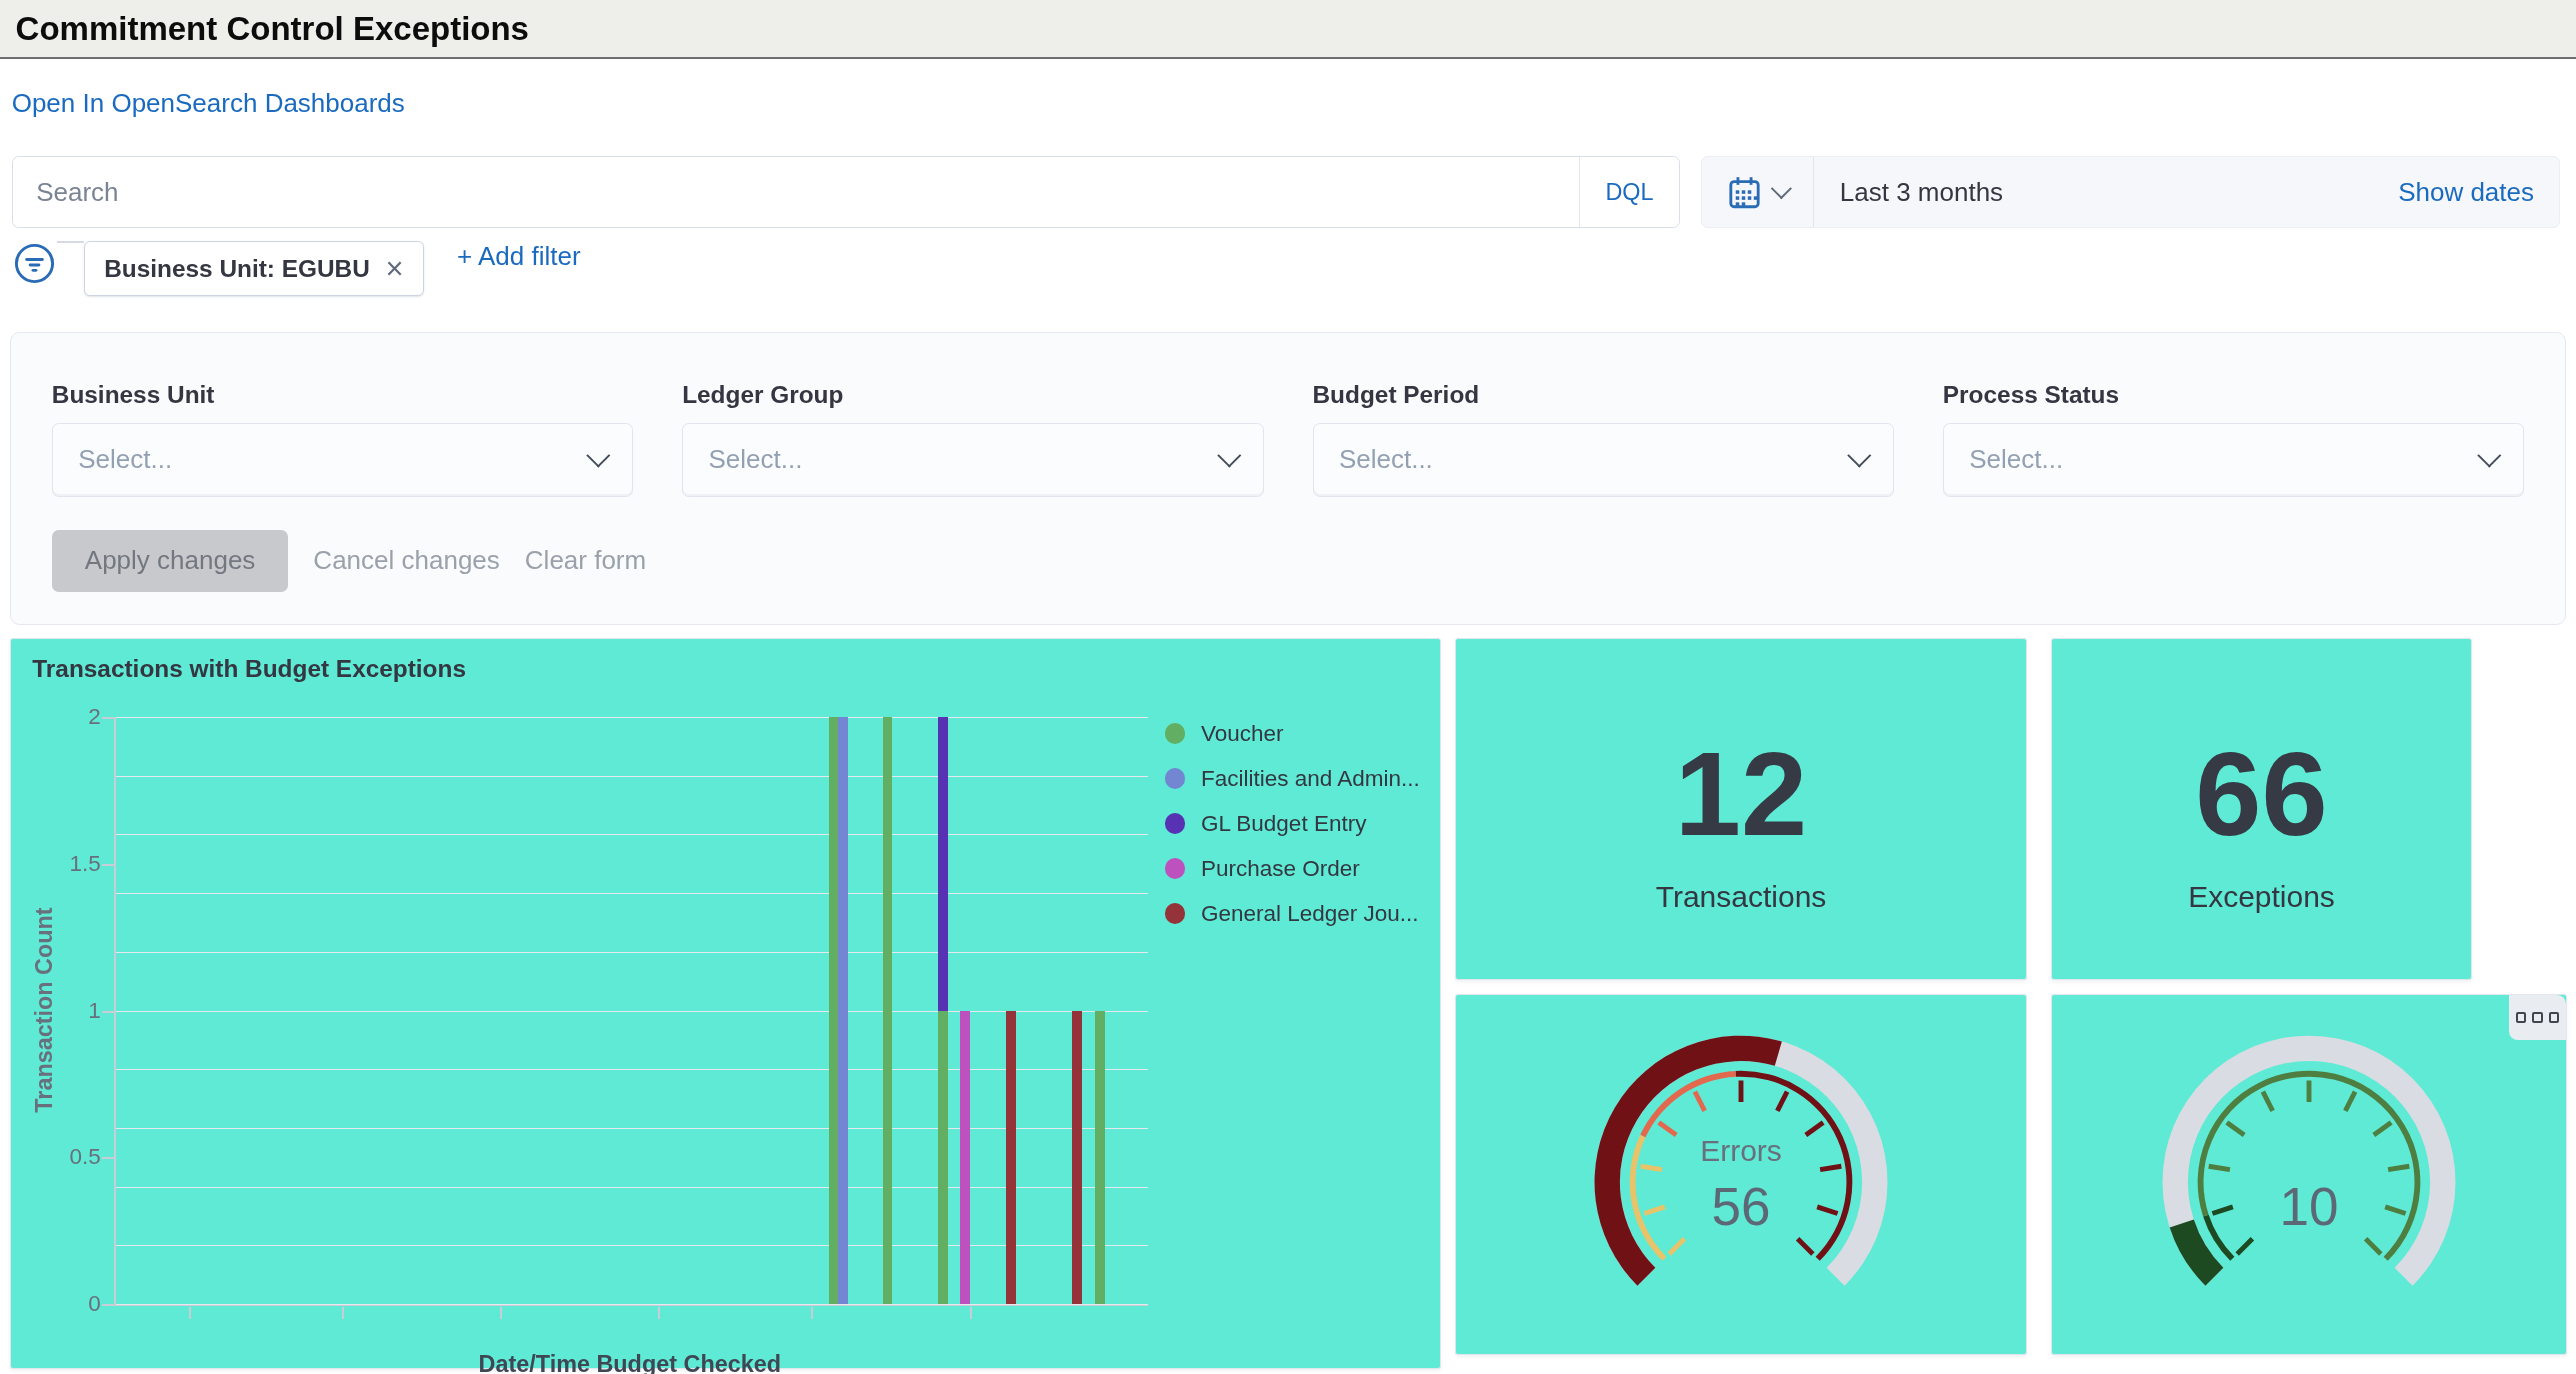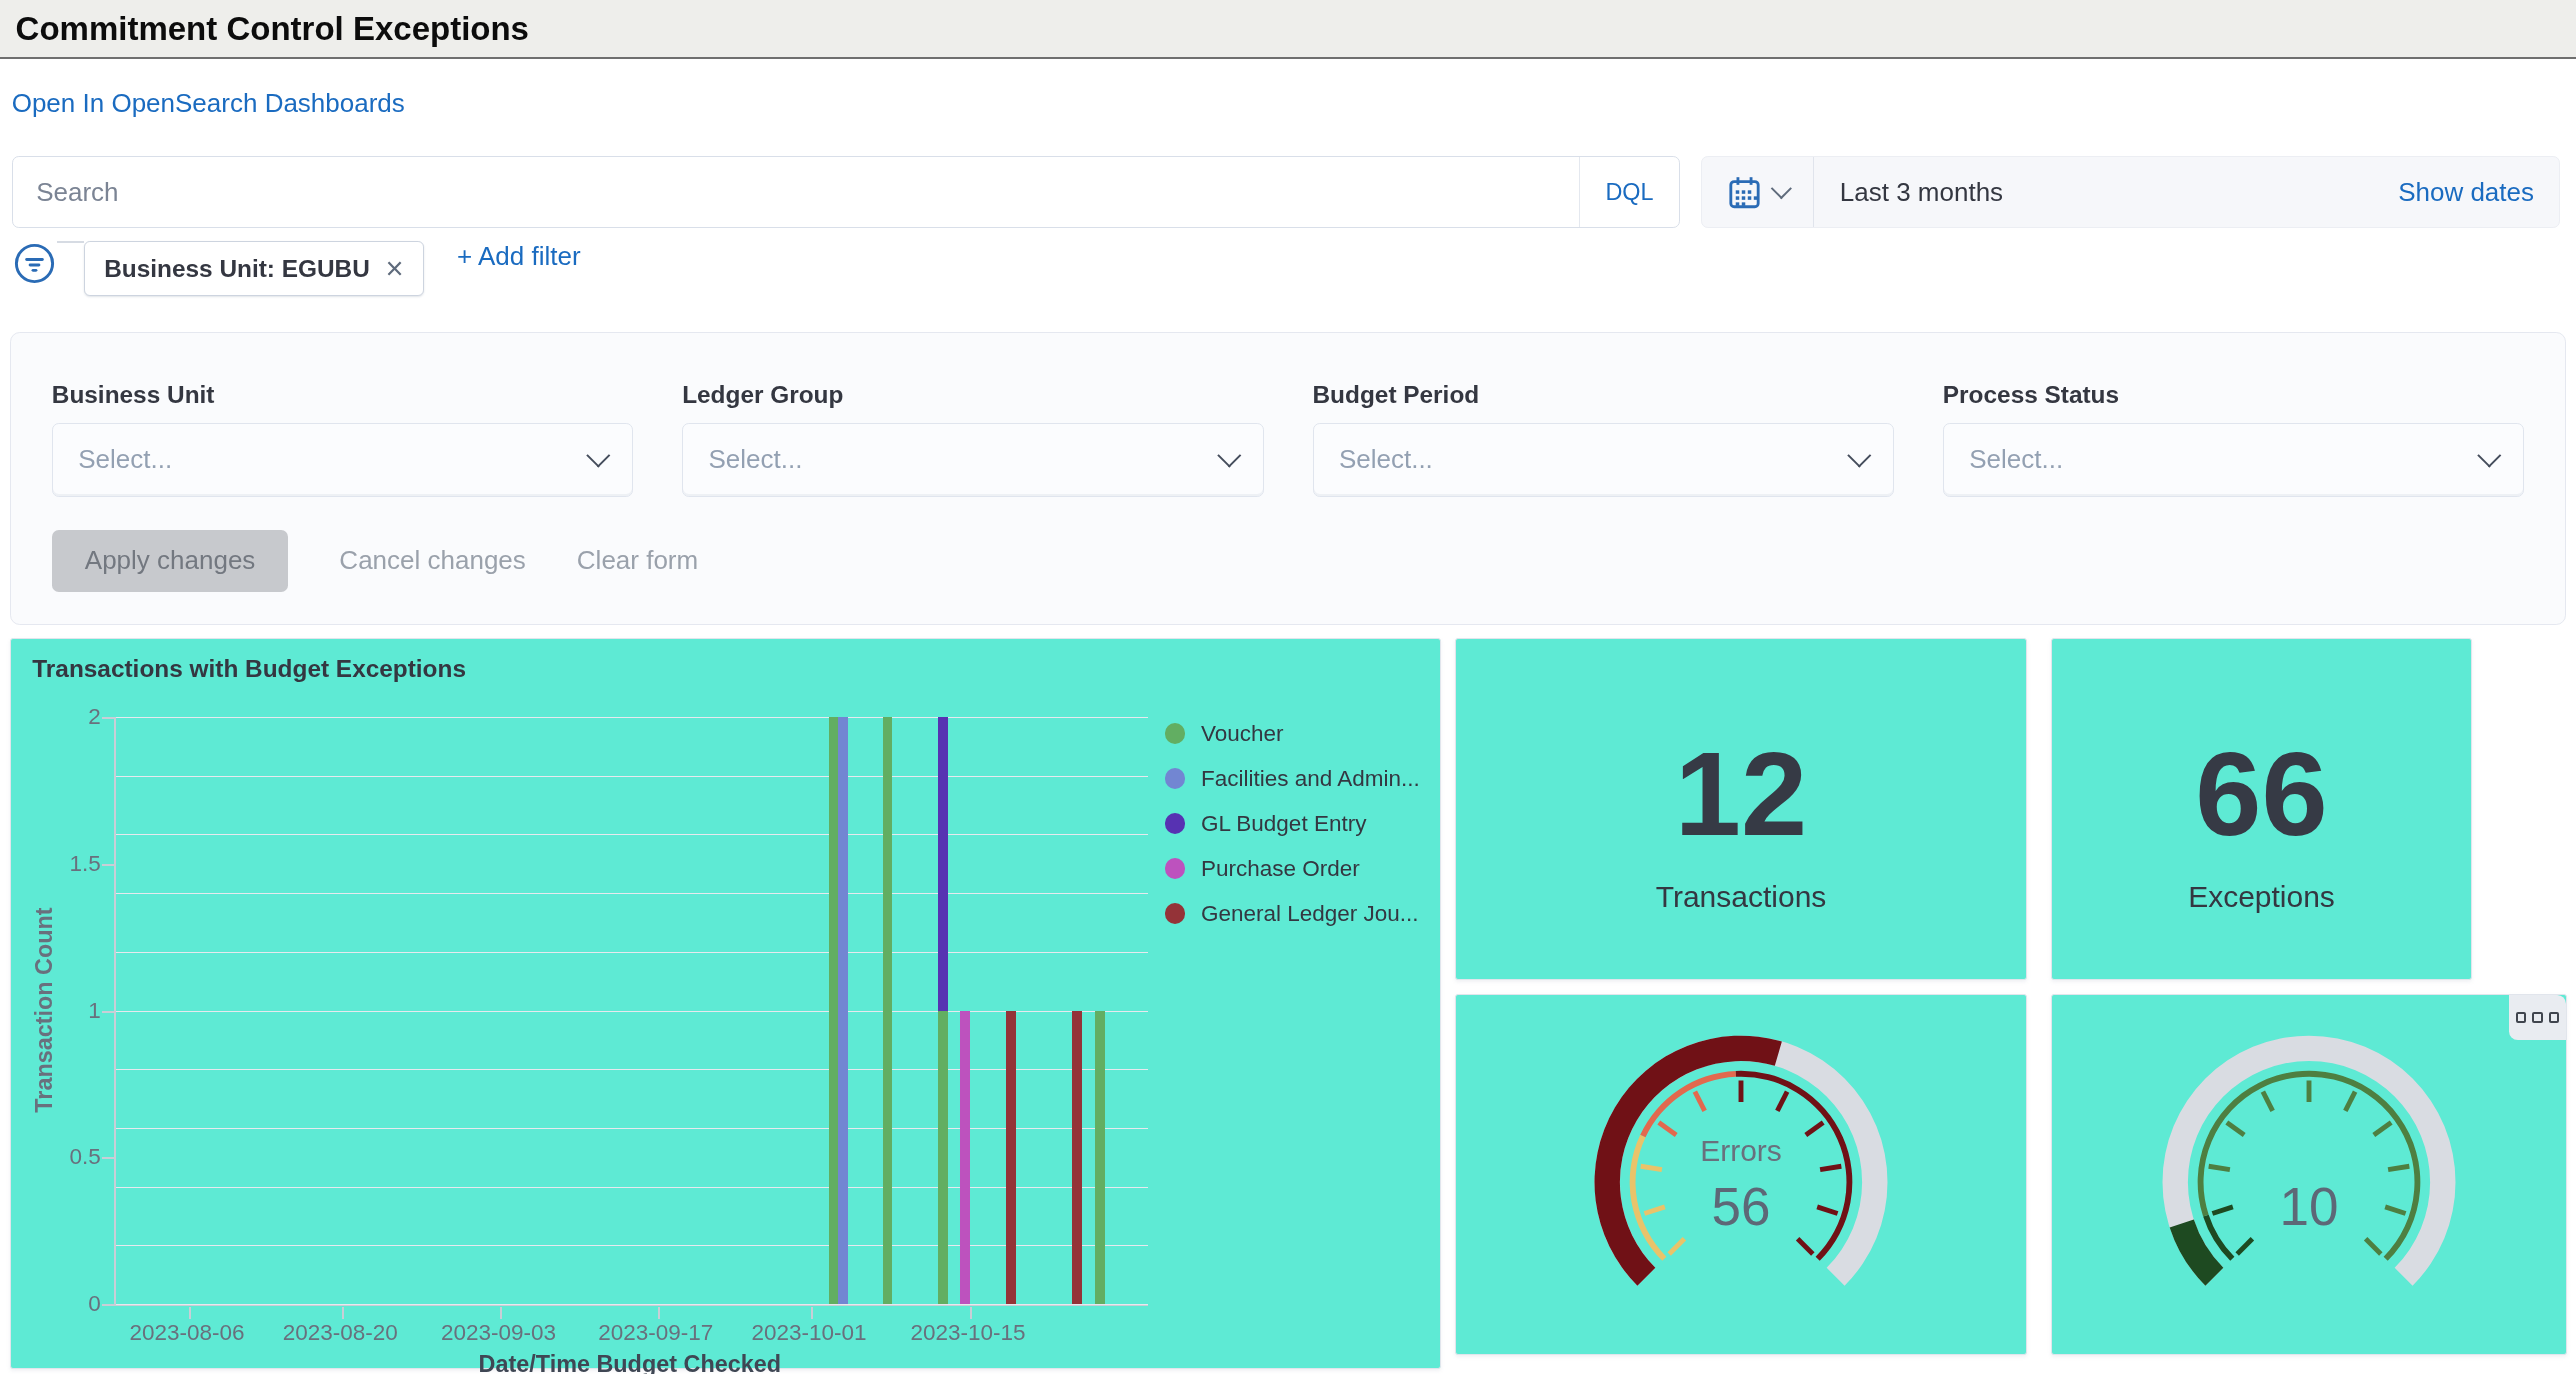--- a/index.html
+++ b/index.html
@@ -29,21 +29,21 @@
   .pill{height:53px;border:1px solid #cdd4df;border-radius:5.9px;background:#fff;display:flex;align-items:center;gap:15.6px;padding:0 19.5px;font-size:24.4px;font-weight:600;color:#343741;box-shadow:0 1px 2px rgba(152,162,179,0.3);cursor:pointer;}
   .pill-close{font-size:31px;color:#5f6b7c;font-weight:400;line-height:1;cursor:pointer;}
   .add-filter{margin-left:33px;font-size:26px;color:var(--link);cursor:pointer;}
 
   
   .form-panel{position:absolute;top:332px;left:9.8px;right:9.8px;height:293px;background:#fafbfd;border:1px solid #e5e8f0;border-radius:9.8px;box-sizing:border-box;padding:27px 41px 0;}
   .fields{display:grid;grid-template-columns:repeat(4,1fr);gap:49px;margin-top:21px;}
   .field-label{font-size:24.4px;font-weight:700;color:#343741;margin-bottom:13.7px;}
   .select{height:72px;background:#fbfcfe;border:1px solid #e0e5ee;border-radius:6.8px;display:flex;align-items:center;justify-content:space-between;padding:0 25.4px;font-size:26px;color:#93a0b2;box-shadow:inset 0 -2px 0 rgba(200,208,220,0.25);cursor:pointer;}
   .sel-chev{width:14.6px;height:14.6px;border-right:2.9px solid #454d5c;border-bottom:2.9px solid #454d5c;transform:rotate(45deg);margin-top:-7.8px;}
-  .form-buttons{margin-top:33px;display:flex;align-items:center;gap:51px;}
+  .form-buttons{margin-top:33px;display:flex;align-items:center;gap:25px;}
   .apply-btn{background:#c7c9cd;color:#737880;font-size:26px;font-family:inherit;border:none;border-radius:6.8px;height:62px;padding:0 33px;display:flex;align-items:center;}
   .text-btn{color:#9aa1ab;font-size:26px;cursor:pointer;}
 
   
   .panel{position:absolute;background:#5eead4;border:1px solid #e1e5ec;border-radius:3px;box-shadow:0 2px 3.9px rgba(152,162,179,0.15);box-sizing:border-box;}
   #chart-panel{left:9.8px;top:638px;width:1431px;height:731px;}
   .panel-title{position:absolute;top:15.6px;left:21.5px;font-size:24.4px;font-weight:700;color:#343741;}
 
   
   #plot{position:absolute;left:103px;top:78px;width:1032px;height:587px;border-left:2px solid #c9ced6;border-bottom:2.9px solid #c9ced6;}
@@ -208,28 +208,20 @@
         <div class="xtick" style="left: 37.27%;"></div>
         <div class="xtick" style="left: 52.51%;"></div>
         <div class="xtick" style="left: 67.36%;"></div>
         <div class="xtick" style="left: 82.78%;"></div>
         <div class="ytick" style="top: 0%;"></div>
         <div class="ytick" style="top: 25%;"></div>
         <div class="ytick" style="top: 50%;"></div>
         <div class="ytick" style="top: 75%;"></div>
         <div class="ytick" style="top: 100%;"></div>
       </div>
-    <div id="xlabels">
-        <div class="xlabel" style="left: 7.1%;">2023-08-06</div>
-        <div class="xlabel" style="left: 21.95%;">2023-08-20</div>
-        <div class="xlabel" style="left: 37.27%;">2023-09-03</div>
-        <div class="xlabel" style="left: 52.51%;">2023-09-17</div>
-        <div class="xlabel" style="left: 67.36%;">2023-10-01</div>
-        <div class="xlabel" style="left: 82.78%;">2023-10-15</div>
-      </div>
     <div class="x-axis-title">Date/Time Budget Checked</div>
     <div id="legend">
         <div class="legend-item">
           <div class="legend-dot" style="background: rgb(98, 174, 98);"></div>
           <div class="legend-label">Voucher</div>
         </div>
         <div class="legend-item">
           <div class="legend-dot" style="background: rgb(114, 134, 210);"></div>
           <div class="legend-label">Facilities and Admin...</div>
         </div>

